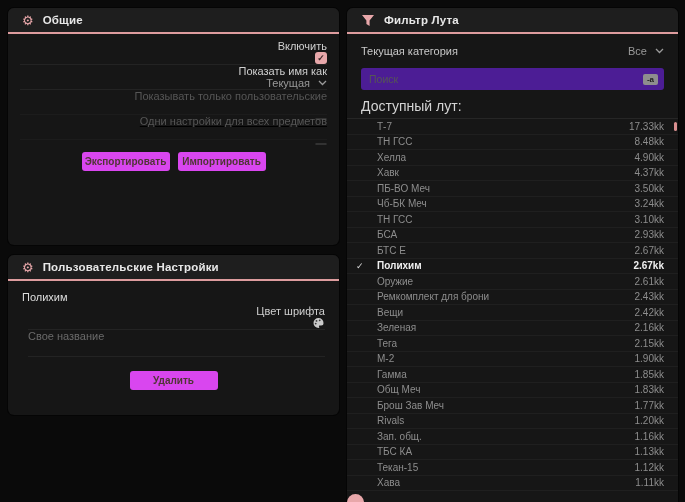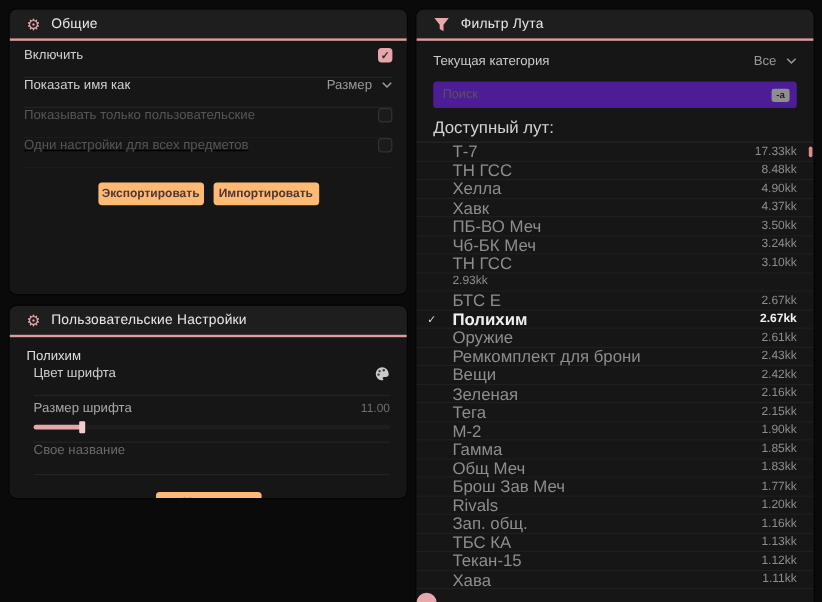--- a/index.html
+++ b/index.html
@@ -10,39 +10,39 @@
   .panel { position:absolute; background:#161616; border-radius:6px;
            box-shadow:0 0 0 1px #050505; overflow:hidden; }
   .panel-general { left:8px; top:8px;  width:331px; height:237px; }
   .panel-user    { left:8px; top:255px; width:331px; height:160px; }
   .panel-loot    { left:347px; top:8px; width:331px; height:520px; }
 
   .panel header { display:flex; align-items:center; gap:9px; height:26px;
                   background:#1e1e1e; padding:0 14px;
                   border-bottom:2px solid #dd9c9e; }
   .panel header .hicon { color:#e8a7aa; font-size:13px; line-height:1; display:flex; align-items:center; }
-  .panel header h2 { font-size:11.5px; font-weight:400; color:#e8e8e8; letter-spacing:.2px; }
-
-  .row { display:flex; align-items:flex-start; justify-content:space-between;
-         height:25px; margin:0 12px; border-bottom:1px solid #232323; }
+  .panel header h2 { font-size:11.5px; font-weight:700; color:#e8e8e8; letter-spacing:.2px; }
+
+  .row { display:flex; align-items:flex-end; justify-content:space-between;
+         height:25px; margin:0 12px; border-bottom:1px solid #232323;flex-direction:column; }
   .row.noborder { border-bottom:none;text-decoration:underline; }
   .row .lbl { font-size:11px; color:#cfcfcf; }
   .row.dim .lbl { color:#565656; }
   .row.dim { border-bottom:1px solid #1c1c1c;gap:16px; }
 
   .checkbox { width:12px; height:12px; border-radius:3px; background:#e7a7aa;
               display:flex; align-items:center; justify-content:center;
               font-size:9px; font-weight:700; color:#3c2727; cursor:pointer; }
   .checkbox.off { background:#1b1b1b; border:1px solid #323232; color:transparent; }
 
   .dropdown { display:flex; align-items:center; gap:8px; cursor:pointer; }
   .dropdown .val { font-size:11px; color:#9a9a9a; }
 
   .btn-row { display:flex; justify-content:center; gap:8px; margin-top:12px; }
-  .pinkbtn { background:#fdba74; color:#4f3535; border:none; border-radius:3px;
+  .pinkbtn { background:#d946ef; color:#4f3535; border:none; border-radius:3px;
              font-family:"Liberation Sans", sans-serif;
              font-size:10px; font-weight:700; padding:4px 0; width:88px; cursor:pointer; }
 
   
   .item-name { font-size:11px; color:#dedede; margin:10px 14px 2px; }
   .indent { margin:0 14px 0 20px; }
   .slider-block { margin:0 14px 0 20px; border-bottom:1px solid #232323; padding-bottom:7px; }
   .slider-head { display:flex; justify-content:space-between; align-items:center; height:20px; }
   .slider-head .lbl { font-size:11px; color:#a8a8a8; }
   .slider-head .val { font-size:10px; color:#6e6e6e; }
@@ -68,21 +68,21 @@
   .kbd-icon { width:15px; height:11px; background:#8e8e8e; border-radius:2px;
               display:flex; align-items:center; justify-content:center;
               font-size:8px; font-weight:700; color:#1d1d1d; cursor:pointer; }
 
   .avail { font-size:14px; color:#d4d4d4; margin:8px 14px 4px; }
 
   .loot-list { border-top:1px solid #262626; }
   .loot-row { position:relative; display:flex; align-items:center; height:15.5px;
               padding:0 14px 0 30px; border-bottom:1px solid #1f1f1f; cursor:pointer; }
   .loot-row .chk { position:absolute; left:9px; font-size:9px; color:#dcdcdc; }
-  .loot-row .nm { flex:1; font-size:14px; color:#8d8d8d;
+  .loot-row .nm { flex:1; font-size:10px; color:#8d8d8d;
                   white-space:nowrap; overflow:hidden; }
   .loot-row .ct { font-size:10px; color:#8d8d8d; }
   .loot-row.checked .nm, .loot-row.checked .ct { color:#f0f0f0; font-weight:700; }
 
   .scrollbar { position:absolute; top:104px; bottom:6px; right:1px; width:3px; }
   .scrollbar .thumb { position:absolute; top:10px; width:3px; height:9px;
                       background:#d98f90; border-radius:2px; cursor:pointer; }
 
   .cursor-blob { position:absolute; left:347px; top:494px; width:17px; height:17px;
                  background:#e8a7aa; border-radius:50% 50% 50% 0; }
@@ -98,21 +98,21 @@
       <h2>Общие</h2>
     </header>
     <div style="padding-top:6px;">
       <div class="row">
         <span class="lbl">Включить</span>
         <span class="checkbox">✓</span>
       </div>
       <div class="row">
         <span class="lbl">Показать имя как</span>
         <div class="dropdown">
-          <span class="val">Размер</span>
+          <span class="val">Текущая</span>
           <svg width="9" height="6" viewBox="0 0 9 6">
               <path d="M1 1l3.5 3.5L8 1" stroke="#9a9a9a" stroke-width="1.3" fill="none"></path>
             </svg>
         </div>
       </div>
       <div class="row dim">
         <span class="lbl">Показывать только пользовательские</span>
         <span class="checkbox off"></span>
       </div>
       <div class="row dim noborder">
@@ -134,31 +134,20 @@
     <div>
       <div class="item-name">Полихим</div>
       <div class="row indent">
         <span class="lbl">Цвет шрифта</span>
         <svg width="13" height="13" viewBox="0 0 12 12">
             <path d="M6 1a5 5 0 1 0 0 10c.9 0 1.1-.7.6-1.2-.5-.6-.1-1.3.8-1.3h1.2A2.4 2.4 0 0 0 11 6 5 5 0 0 0 6 1Z" fill="#c9c9c9"></path>
             <circle cx="4" cy="3.9" r=".9" fill="#3a3a3a"></circle>
             <circle cx="7.2" cy="3.3" r=".9" fill="#3a3a3a"></circle>
             <circle cx="3.2" cy="6.6" r=".9" fill="#3a3a3a"></circle>
           </svg>
-      </div>
-      <div class="slider-block">
-        <div class="slider-head">
-          <span class="lbl">Размер шрифта</span>
-          <span class="val">11.00</span>
-        </div>
-        <div class="slider">
-          <div class="track"></div>
-          <div class="fill"></div>
-          <div class="handle"></div>
-        </div>
       </div>
       <div class="row indent" style="height:27px;">
         <input class="text-input" placeholder="Свое название" style="">
       </div>
       <div class="btn-row" style="margin-top:14px;">
         <button class="pinkbtn">Удалить</button>
       </div>
     </div>
   </section>
 
@@ -217,20 +206,21 @@
             <span class="nm">Чб-БК Меч</span>
             <span class="ct">3.24kk</span>
           </div>
           <div class="loot-row">
             <span class="chk"></span>
             <span class="nm">ТН ГСС</span>
             <span class="ct">3.10kk</span>
           </div>
           <div class="loot-row">
             <span class="chk"></span>
+            <span class="nm">БСА</span>
             <span class="ct">2.93kk</span>
           </div>
           <div class="loot-row">
             <span class="chk"></span>
             <span class="nm">БТС Е</span>
             <span class="ct">2.67kk</span>
           </div>
           <div class="loot-row checked">
             <span class="chk">✓</span>
             <span class="nm">Полихим</span>

